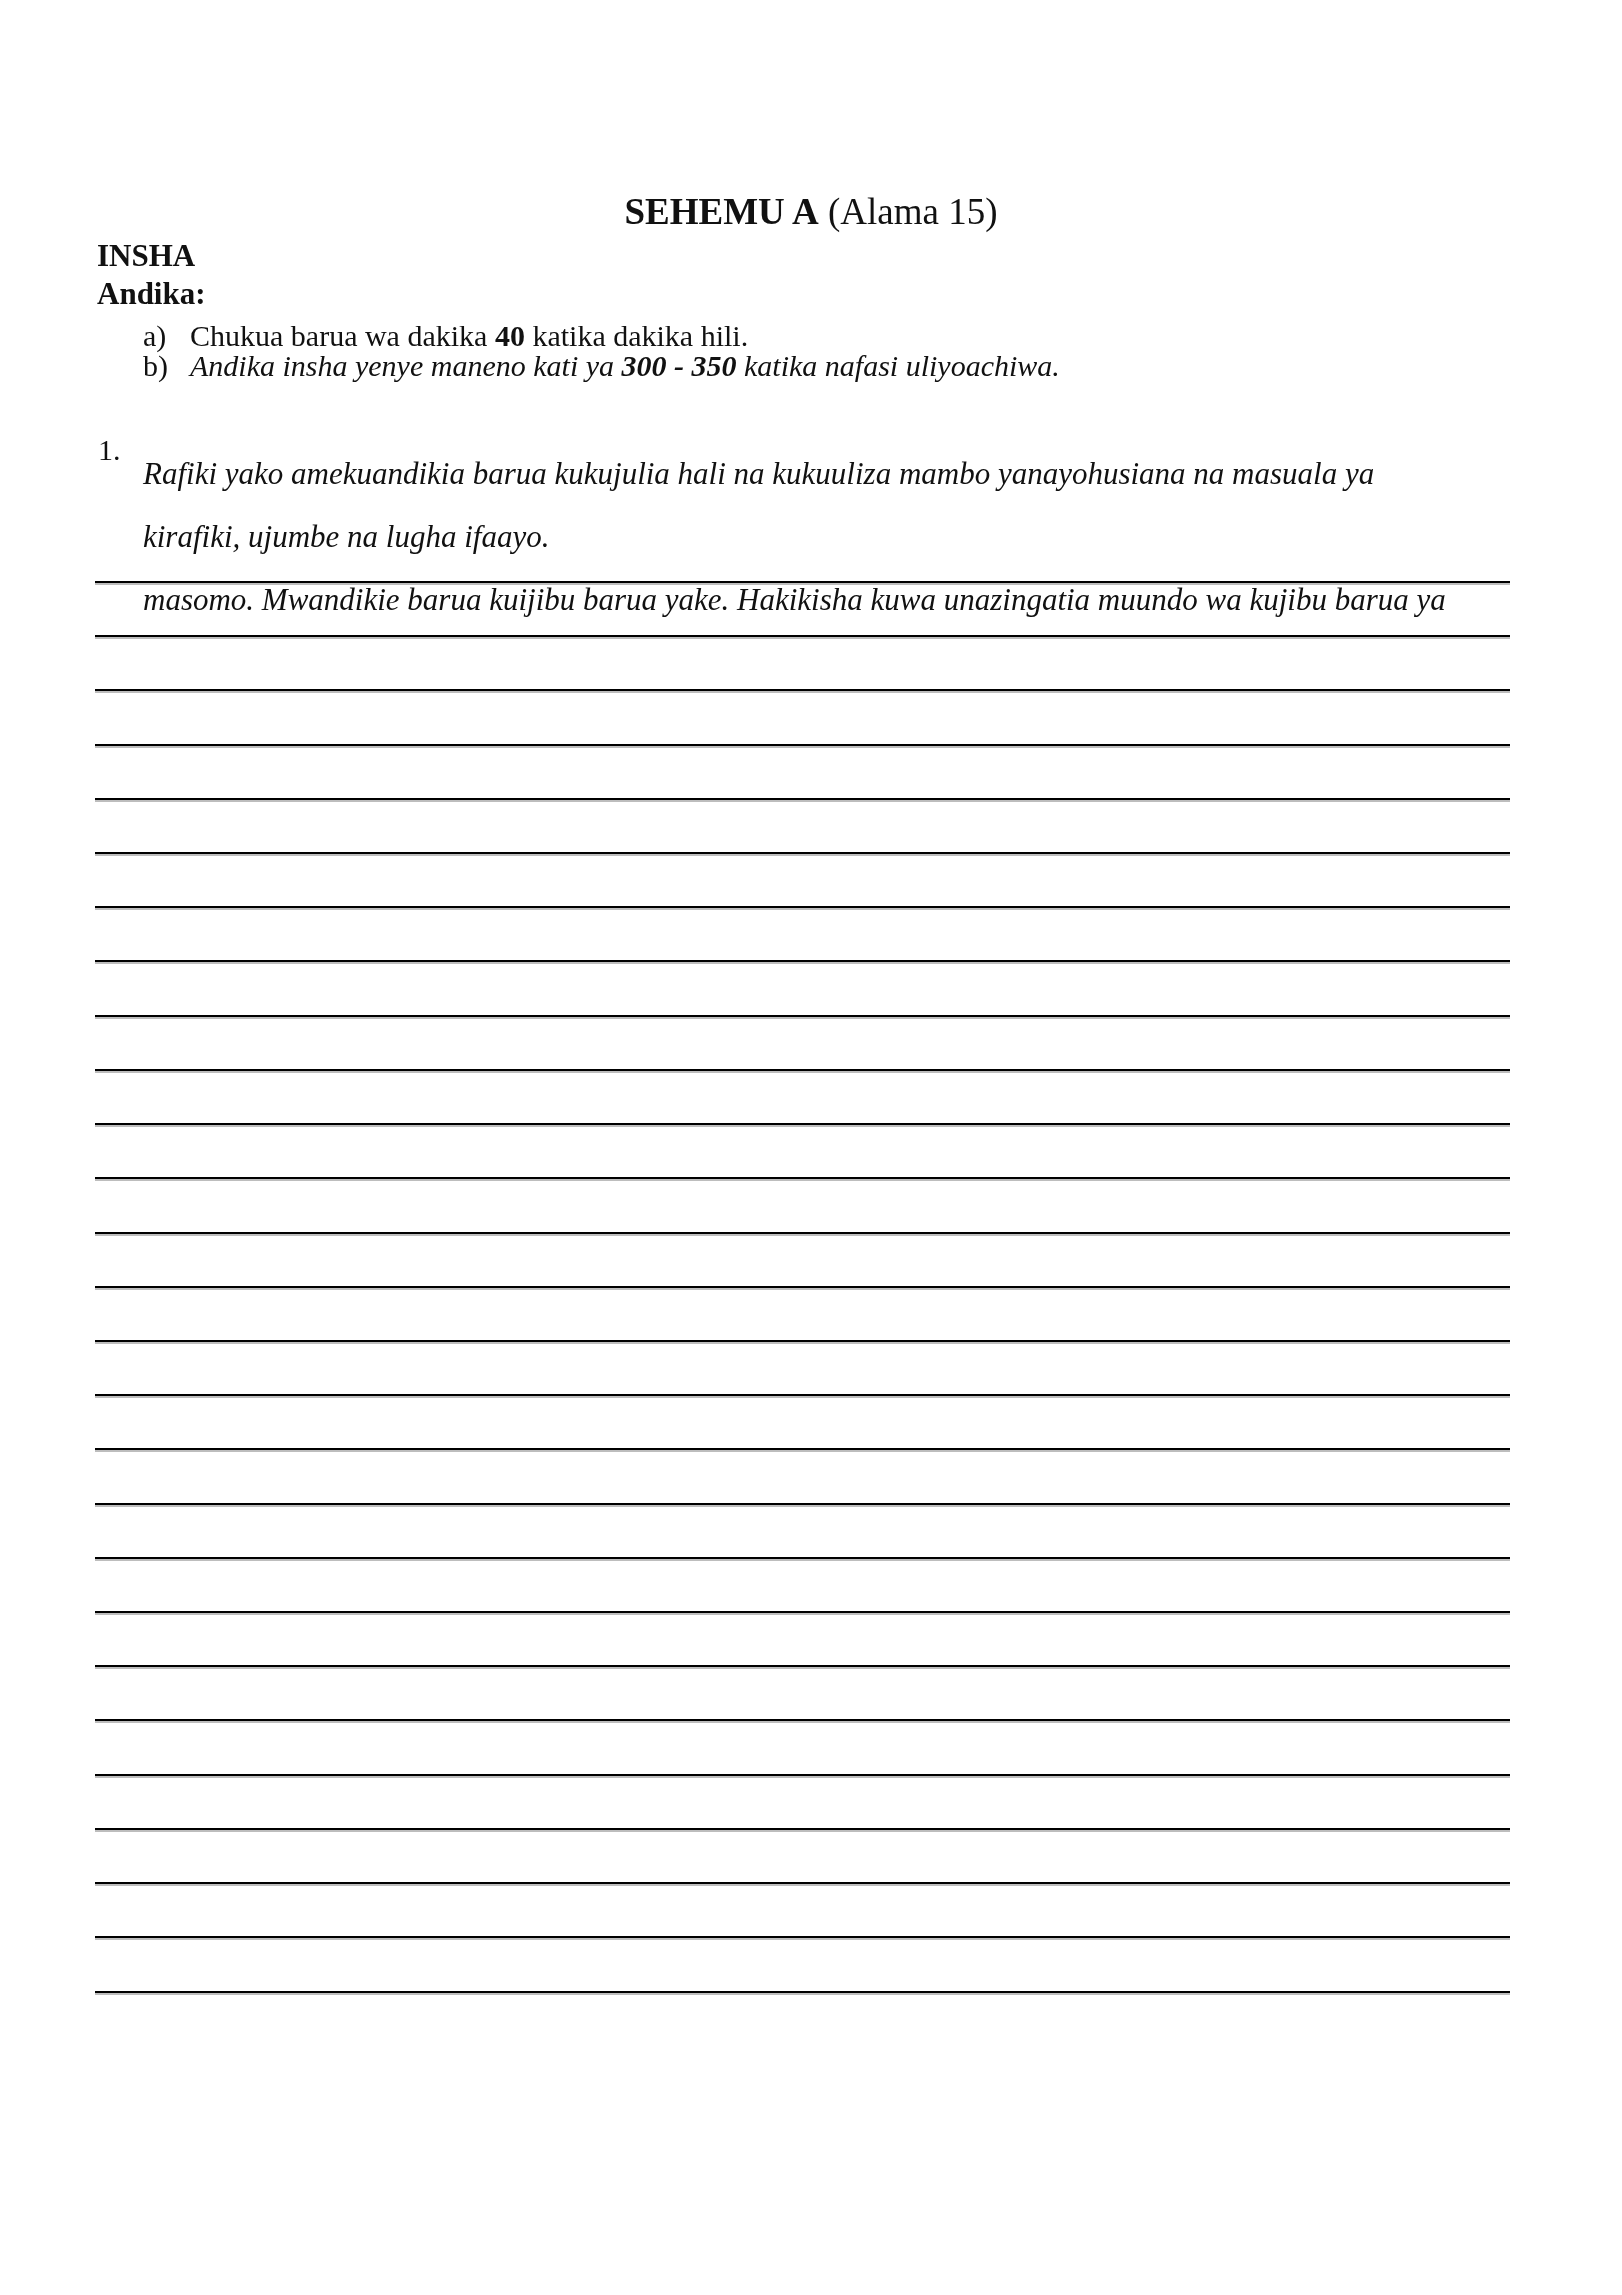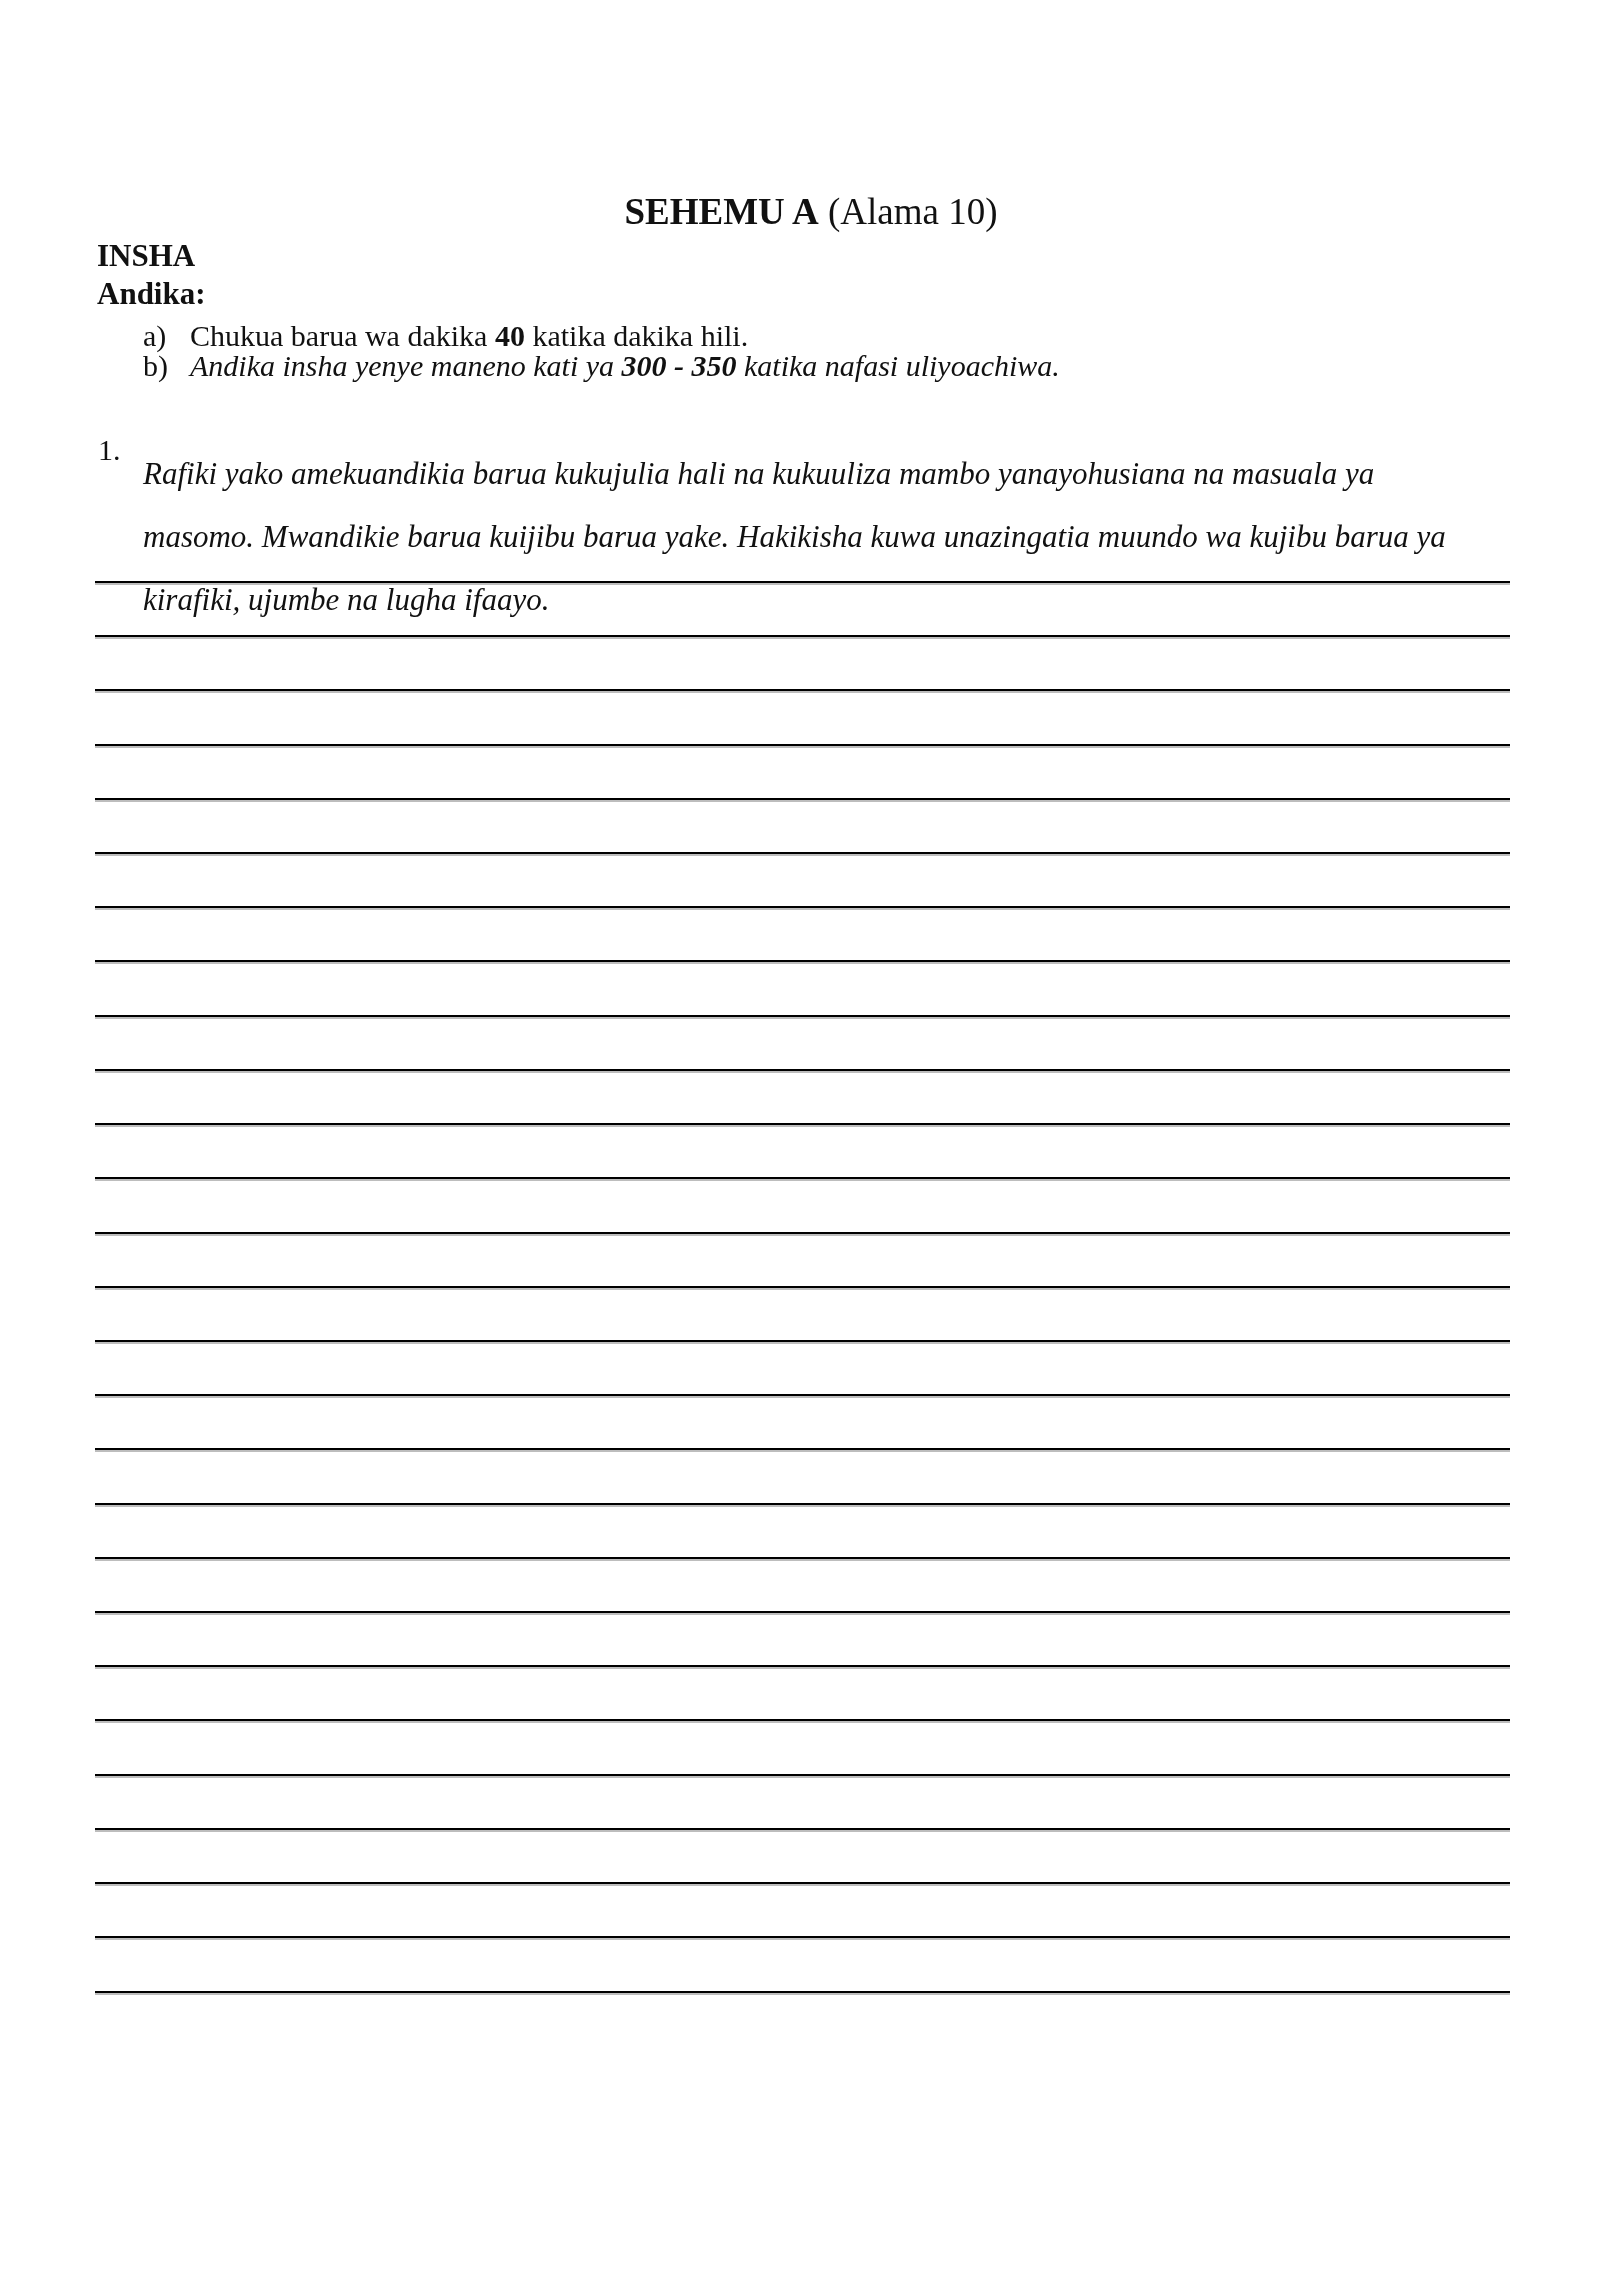--- a/index.html
+++ b/index.html
@@ -40,42 +40,42 @@
     .rule {
       position: absolute; left: 0; width: 1415px; height: 2px;
       background: #000000;
       border-bottom: 2px solid #bdbdbd;
     }
   </style>
 </head>
 <body>
 
 <div class="abs title">
-  <b>SEHEMU A</b><span> (Alama 10)</span>
+  <b>SEHEMU A</b><span> (Alama 15)</span>
 </div>
 
 <div class="abs heading" style="top:237px;text-align:center;">INSHA</div>
 <div class="abs heading" style="top:275px;">Andika:</div>
 
 <div>
   <div class="abs instr marker" style="top:317px;">a)</div>
   <div class="abs instr itext" style="top:317px;">
     <span>Chukua barua wa dakika </span><b>40</b><span> katika dakika hili.</span>
   </div>
   <div class="abs instr marker" style="top:347px;">b)</div>
   <div class="abs instr itext" style="top:347px;font-style:italic;">
     <span>Andika insha yenye maneno kati ya </span><b>300 - 350</b><span> katika nafasi uliyoachiwa.</span>
   </div>
 </div>
 
 <div class="abs qnum" style="top:430px;">1.</div>
 <div class="abs qtext" style="top:430px;">
   <span>Rafiki yako amekuandikia barua kukujulia hali na kukuuliza mambo yanayohusiana na masuala ya</span>
+  <span>kirafiki, ujumbe na lugha ifaayo.</span>
   <span>masomo. Mwandikie barua kuijibu barua yake. Hakikisha kuwa unazingatia muundo wa kujibu barua ya</span>
-  <span>kirafiki, ujumbe na lugha ifaayo.</span>
 </div>
 
 <div class="lines" id="answer-lines">
     <div class="rule" style="top: 0px; background: rgb(0, 0, 0);"></div>
     <div class="rule" style="top: 54px; background: rgb(0, 0, 0);"></div>
     <div class="rule" style="top: 108px; background: rgb(0, 0, 0);"></div>
     <div class="rule" style="top: 163px; background: rgb(0, 0, 0);"></div>
     <div class="rule" style="top: 217px; background: rgb(0, 0, 0);"></div>
     <div class="rule" style="top: 271px; background: rgb(0, 0, 0);"></div>
     <div class="rule" style="top: 325px; background: rgb(0, 0, 0);"></div>

